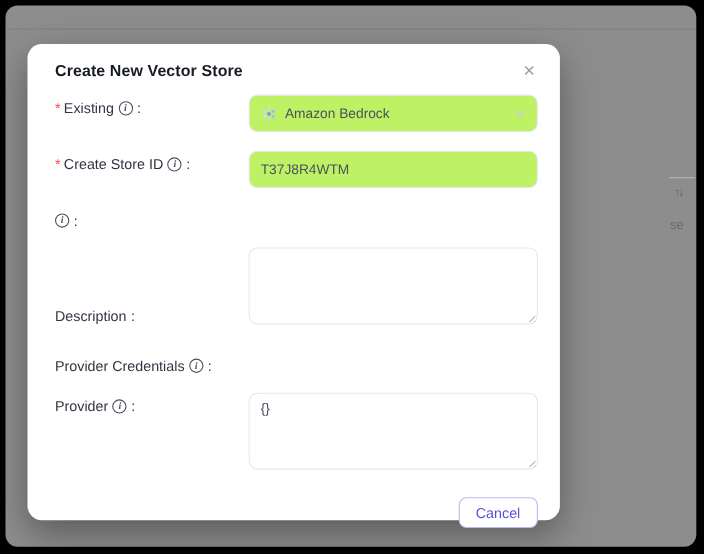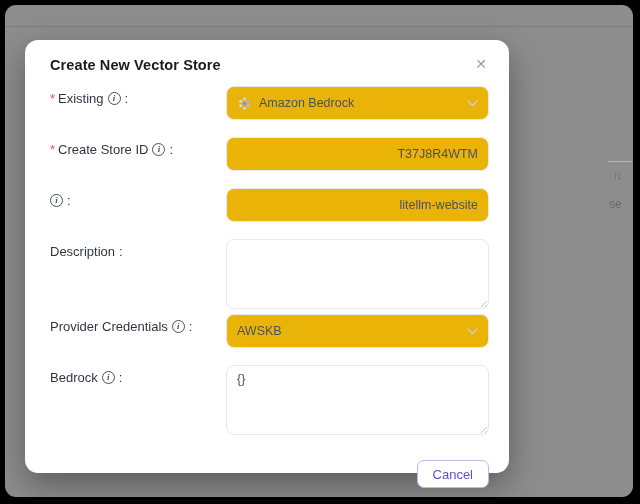--- a/index.html
+++ b/index.html
@@ -62,29 +62,29 @@
     width:13px; height:13px; flex:0 0 13px;
     border:1.2px solid #49505c; border-radius:50%;
     display:inline-flex; align-items:center; justify-content:center;
     font-size:9px; line-height:1; color:#49505c;
     font-family:"Liberation Serif", serif; font-style:italic; font-weight:700;
   }
   .control { flex:1; position:relative; }
   .select-box, .text-input {
     width:100%; height:26px;
     border:1px solid #e6e8ec; border-radius:8px;
-    background:#eab308;
+    background:#bef264;
     display:flex; align-items:center;
     padding:16px 10px;
     font-size:12.5px; color:#4a5260;
     font-family:"Liberation Sans", sans-serif;
   }
   .select-box { cursor:pointer; gap:7px; }
   .select-box .chev { margin-left:auto; display:flex; }
-  .text-input { outline:none;text-align:right; }
+  .text-input { outline:none; }
   .ta-wrap { position:relative; width:100%; }
   textarea.text-area {
     width:100%; height:70px;
     border:1px solid #e6e8ec; border-radius:8px;
     padding:6px 10px;
     font-size:12.5px; color:#4a5260;
     font-family:"Liberation Sans", sans-serif;
     resize:none; outline:none; display:block;
   }
   .resize-grip {
@@ -165,59 +165,46 @@
       <div class="control">
         <input class="text-input" value="T37J8R4WTM" style="">
       </div>
     </div>
 
     <div class="row">
       <div class="label">
         <span class="info-icon">i</span>
         <span>:</span>
       </div>
-      <div class="control">
-        <input class="text-input" value="litellm-website" style="">
-      </div>
-    </div>
-
-    <div class="row" style="margin-bottom:5px;">
+    </div>
+
+    <div class="row" style="margin-bottom:25px;align-items:flex-end;">
       <div class="label">
         <span>Description</span>
         <span>:</span>
       </div>
       <div class="control">
         <div class="ta-wrap">
           <textarea class="text-area" style=""></textarea>
           <span class="resize-grip"></span>
         </div>
       </div>
     </div>
 
     <div class="row">
       <div class="label">
         <span>Provider Credentials</span>
         <span class="info-icon">i</span>
         <span>:</span>
       </div>
-      <div class="control">
-        <div class="select-box">
-          <span>AWSKB</span>
-          <span class="chev">
-            <svg width="11" height="7" viewBox="0 0 11 7">
-                <path d="M1 1l4.5 4.5L10 1" stroke="#c9ced6" stroke-width="1.4" fill="none" stroke-linecap="round"></path>
-              </svg>
-          </span>
-        </div>
-      </div>
-    </div>
-
-    <div class="row">
-      <div class="label">
-        <span>Bedrock</span>
+    </div>
+
+    <div class="row">
+      <div class="label">
+        <span>Provider</span>
         <span class="info-icon">i</span>
         <span>:</span>
       </div>
       <div class="control">
         <div class="ta-wrap">
           <textarea class="text-area" style="">{}</textarea>
           <span class="resize-grip"></span>
         </div>
       </div>
     </div>

